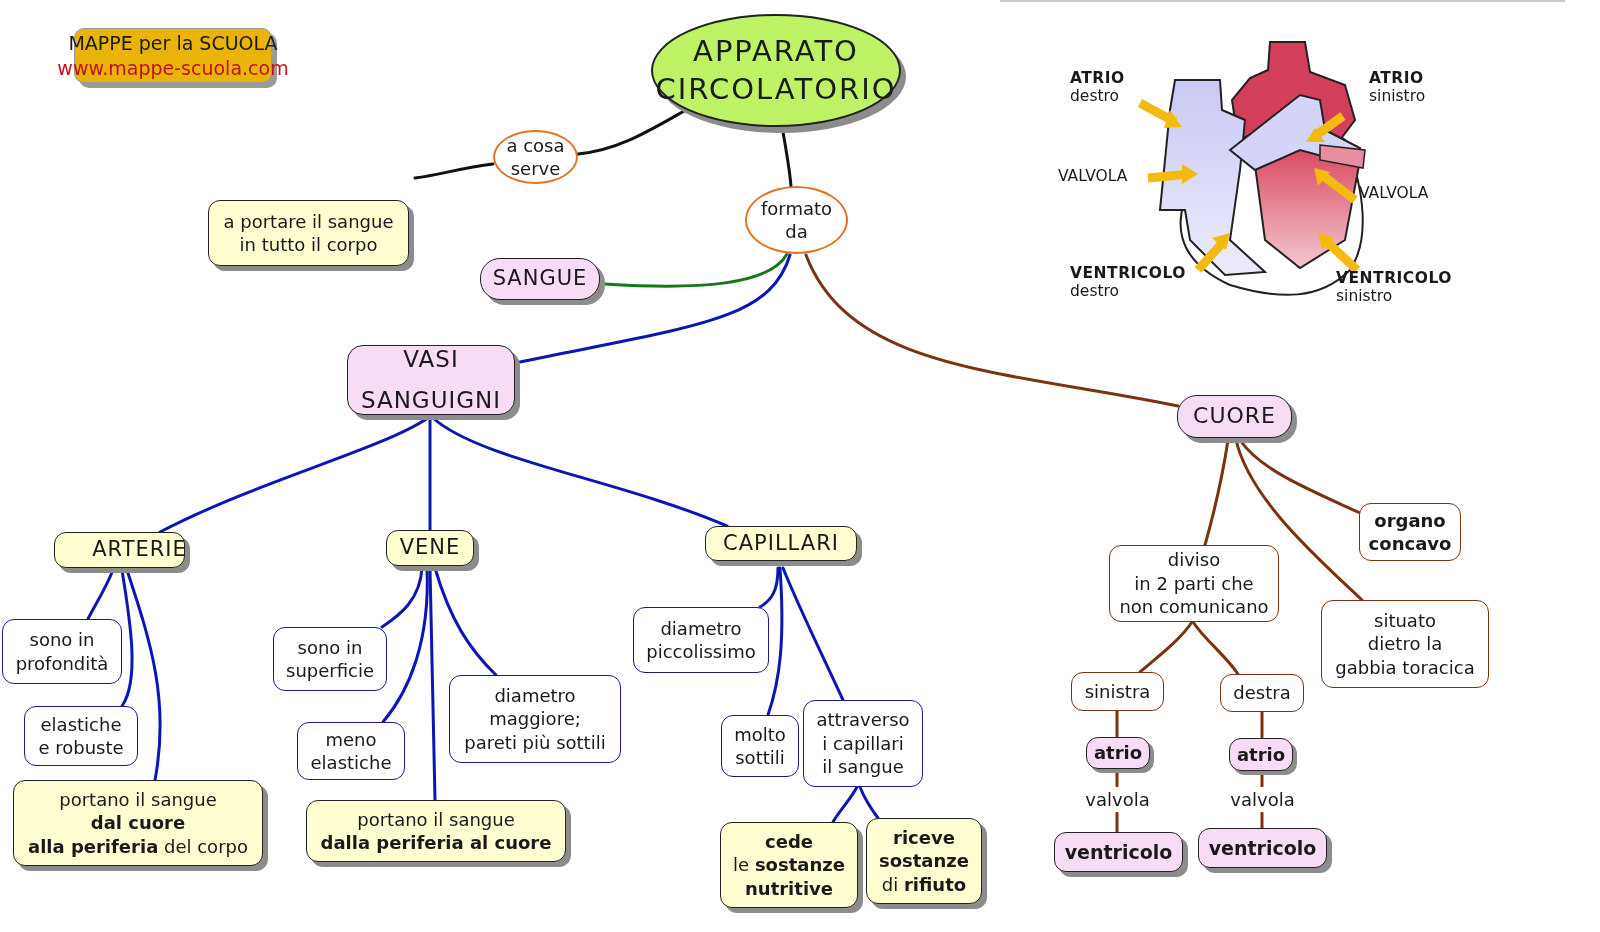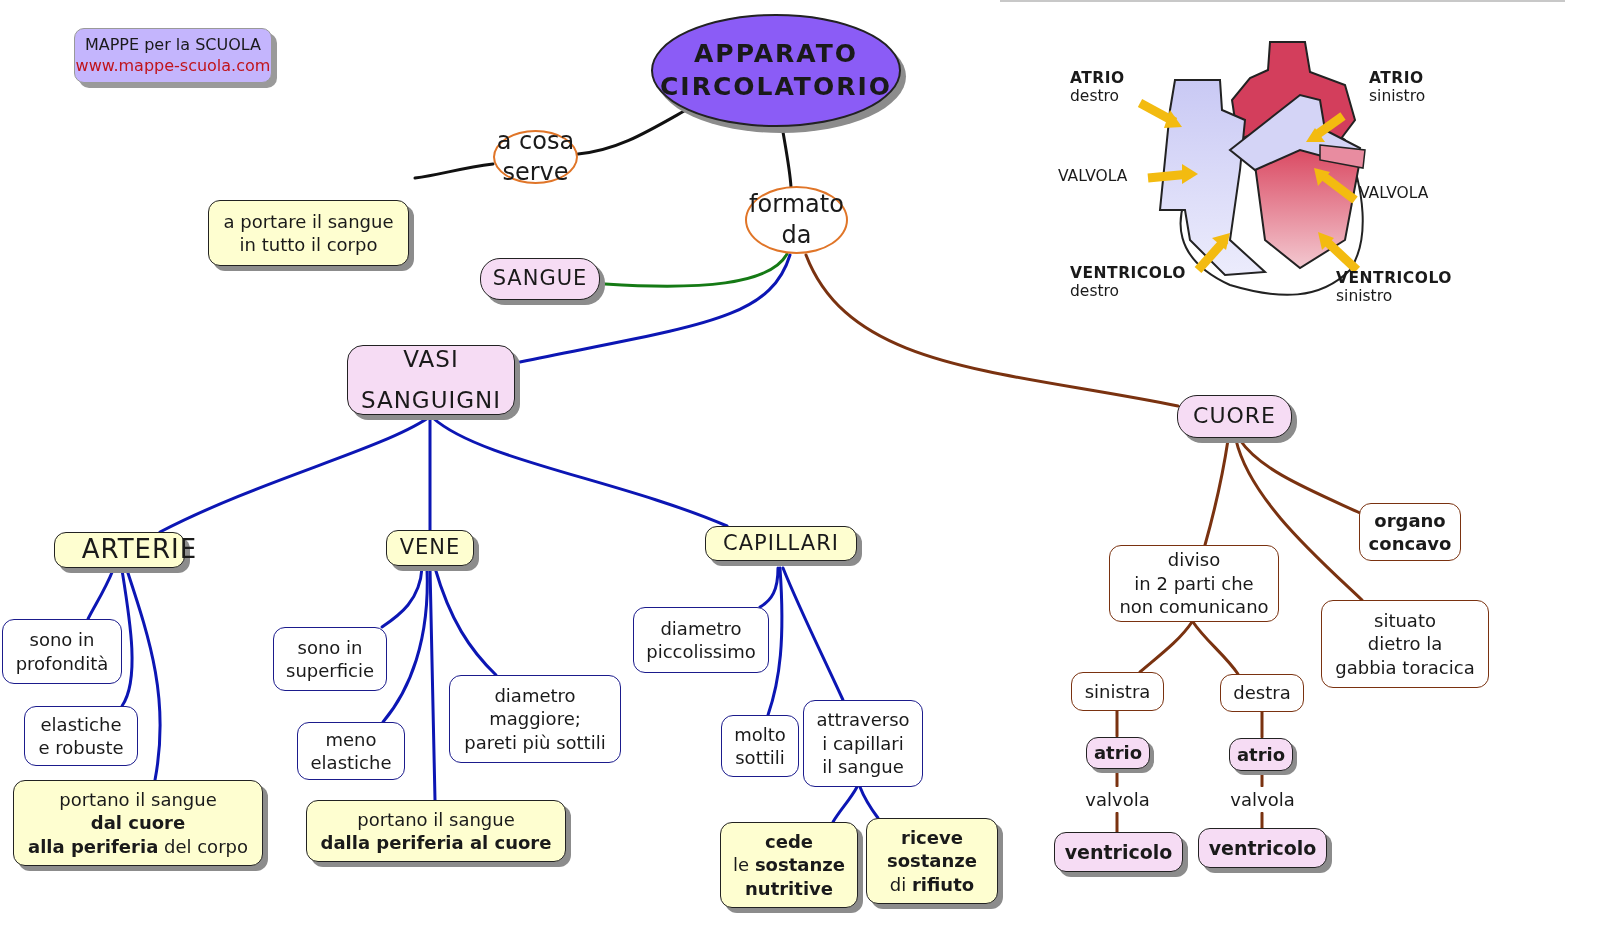--- a/index.html
+++ b/index.html
@@ -7,25 +7,25 @@
          font-family:"DejaVu Sans", sans-serif; color:#1a1a1a; }
   #links { position:absolute; left:0; top:0; width:1600px; height:932px; }
   .node { position:absolute; box-sizing:border-box; display:flex; flex-direction:column;
           align-items:center; justify-content:center; text-align:center; line-height:1.3; }
   .node span { display:block; white-space:nowrap; }
   .node b { font-weight:bold; }
   .yellow { background:#fefed0; border:1.5px solid #222; border-radius:12px; box-shadow:5px 5px 0 #8c8c8c; font-size:18px; }
   .pink   { background:#f6dcf4; border:1.5px solid #222; border-radius:16px; box-shadow:5px 5px 0 #8c8c8c; }
   .blue   { background:#fff; border:1.5px solid #1b1b8c; border-radius:12px; font-size:18px; }
   .brown  { background:#fff; border:1.5px solid #7a3210; border-radius:12px; font-size:18px; }
-  .ellipse-o { background:#fff; border:2.5px solid #e07528; border-radius:50%; font-size:24px; }
-  .title-oval { background:#8b5cf6; border:2px solid #222; border-radius:50%;
-                box-shadow:5px 6px 0 #8c8c8c; font-size:25px; letter-spacing:2px;font-weight:bold; }
+  .ellipse-o { background:#fff; border:2.5px solid #e07528; border-radius:50%; font-size:18px; }
+  .title-oval { background:#bef264; border:2px solid #222; border-radius:50%;
+                box-shadow:5px 6px 0 #8c8c8c; font-size:29px; letter-spacing:2px; }
   .caps { letter-spacing:1px; }
-  .brand { background:#c4b5fd; border:1.5px solid #999; border-radius:10px; box-shadow:5px 5px 0 #9a9a9a; font-size:16px; }
+  .brand { background:#eab308; border:1.5px solid #999; border-radius:10px; box-shadow:5px 5px 0 #9a9a9a; font-size:19px; }
   .brand .url { color:#c0141c; }
   .plain { font-size:18px; background:#fff; }
   .heart-label { position:absolute; font-size:15.5px; line-height:1.15; }
   .heart-label b { font-size:15.5px; letter-spacing:0.5px; }
 </style>
 </head>
 <body>
 
 <svg id="links" viewBox="0 0 1600 932">
   <line x1="1000" y1="1" x2="1565" y2="1" stroke="#c8c8c8" stroke-width="2"></line>
@@ -130,21 +130,21 @@
 
 <div class="node pink caps" style="left:347px;top:345px;width:168px;height:70px;font-size:23px;line-height:1.1;gap:16px;">
   <span>VASI</span>
   <span>SANGUIGNI</span>
 </div>
 
 <div class="node pink caps" style="left:1177px;top:395px;width:115px;height:43px;font-size:22px;border-radius:20px;">
   <span>CUORE</span>
 </div>
 
-<div class="node yellow caps" style="left:54px;top:532px;width:131px;height:36px;font-size:26px;padding-left:40px;">
+<div class="node yellow caps" style="left:54px;top:532px;width:131px;height:36px;font-size:21px;padding-left:40px;">
   <span>ARTERIE</span>
 </div>
 <div class="node blue" style="left:2px;top:619px;width:120px;height:65px;">
   <span>sono in</span>
   <span>profondità</span>
 </div>
 <div class="node blue" style="left:24px;top:706px;width:114px;height:60px;">
   <span>elastiche</span>
   <span>e robuste</span>
 </div>
@@ -189,21 +189,21 @@
 <div class="node blue" style="left:803px;top:700px;width:120px;height:87px;">
   <span>attraverso</span>
   <span>i capillari</span>
   <span>il sangue</span>
 </div>
 <div class="node yellow" style="left:720px;top:822px;width:138px;height:86px;">
   <span><b>cede</b></span>
   <span><span style="display:inline">le </span><b>sostanze</b></span>
   <span><b>nutritive</b></span>
 </div>
-<div class="node yellow" style="left:866px;top:818px;width:132px;height:86px;">
+<div class="node yellow" style="left:866px;top:818px;width:116px;height:86px;">
   <span><b>riceve</b></span>
   <span><b>sostanze</b></span>
   <span><span style="display:inline">di </span><b>rifiuto</b></span>
 </div>
 
 <div class="node brown" style="left:1109px;top:545px;width:170px;height:77px;">
   <span>diviso</span>
   <span>in 2 parti che</span>
   <span>non comunicano</span>
 </div>

